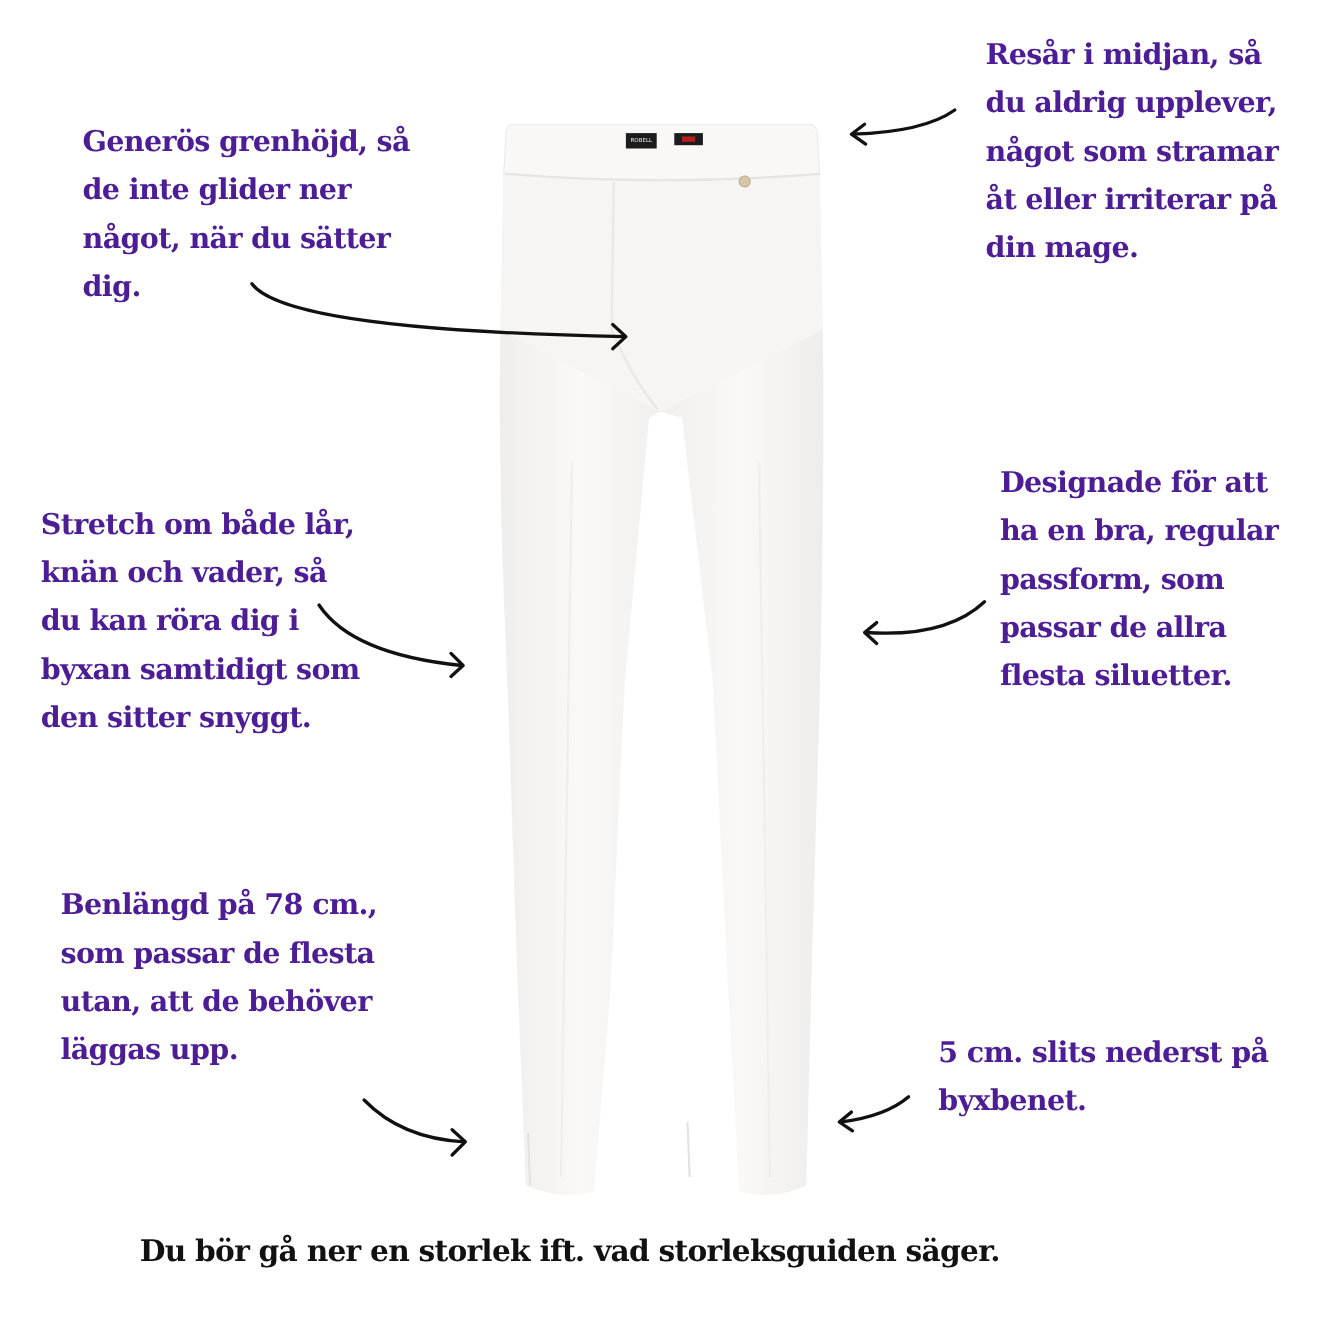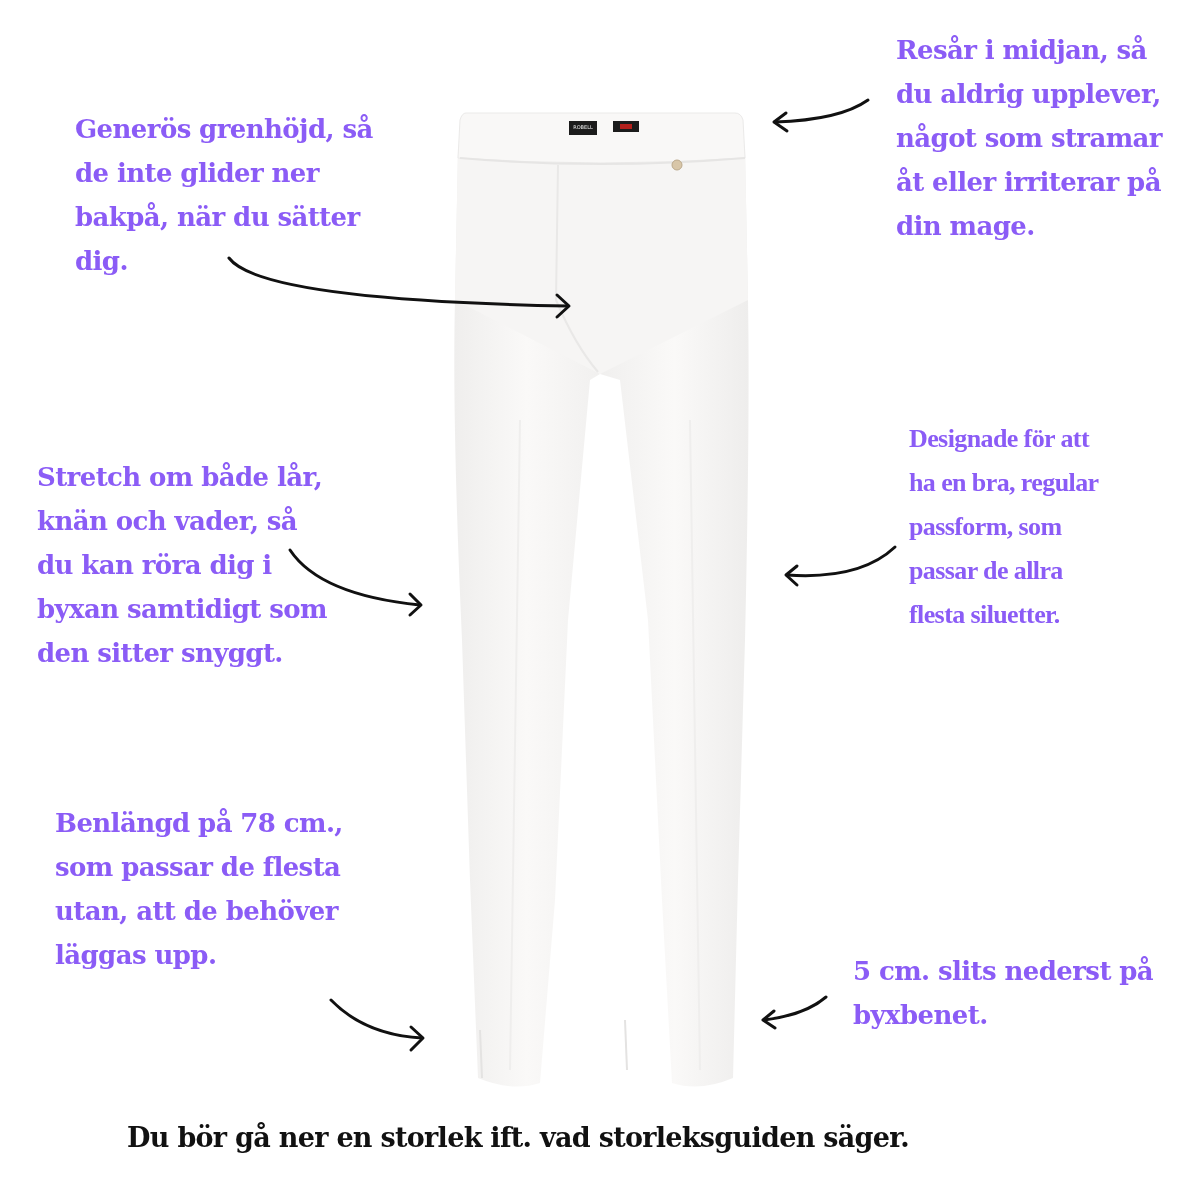--- a/index.html
+++ b/index.html
@@ -1,19 +1,19 @@
 <!DOCTYPE html>
 <html><head>
   <meta charset="utf-8">
   <style>
     html, body { margin: 0; padding: 0; background: #ffffff; }
     body { width: 1200px; height: 1200px; position: relative; overflow: hidden;
            font-family: "DejaVu Serif", "Liberation Serif", serif; color: #111111; }
     .callout { position: absolute; font-weight: bold; font-size: 26px; line-height: 44px;
-               letter-spacing: -0.6px; white-space: pre-line; color: #8b5cf6; }
+               letter-spacing: -0.6px; white-space: pre-line; color: #4c1d95; }
     .footer { position: absolute; left: 0; width: 1036px; top: 1122px; text-align: center;
               font-weight: bold; font-size: 27px; letter-spacing: -0.7px; color: #111; }
     svg.layer { position: absolute; left: 0; top: 0; }
     .arrow path { fill: none; stroke: #111; stroke-width: 3; stroke-linecap: round; stroke-linejoin: round; }
   </style>
 </head>
 <body>
 
 <svg class="layer" width="1200" height="1200" viewBox="0 0 1200 1200">
   <defs>
@@ -73,37 +73,37 @@
       <path d="M411 1027 L423 1038 L411 1050"></path>
     </g>
   <g>
       <path d="M826 997 Q805 1015 764 1020"></path>
       <path d="M774 1011 L763 1020 L775 1028"></path>
     </g>
 </svg>
 
 <div class="callout" style="left:75px; top:107px;">Generös grenhöjd, så
 de inte glider ner
-bakpå, när du sätter
+något, när du sätter
 dig.</div>
 <div class="callout" style="left:896px; top:28px;">Resår i midjan, så
 du aldrig upplever,
 något som stramar
 åt eller irriterar på
 din mage.</div>
 <div class="callout" style="left:37px; top:439px;margin-top:16px;">Stretch om både lår,
 knän och vader, så
 du kan röra dig i
 byxan samtidigt som
 den sitter snyggt.</div>
-<div class="callout" style="left:909px; top:417px;font-family:Liberation Serif, serif;">Designade för att
+<div class="callout" style="left:909px; top:417px;">Designade för att
 ha en bra, regular
 passform, som
 passar de allra
 flesta siluetter.</div>
 <div class="callout" style="left:55px; top:801px;">Benlängd på 78 cm.,
 som passar de flesta
 utan, att de behöver
 läggas upp.</div>
-<div class="callout" style="left:853px; top:935px;margin-top:14px;">5 cm. slits nederst på
+<div class="callout" style="left:853px; top:935px;">5 cm. slits nederst på
 byxbenet.</div>
 
 <div class="footer">Du bör gå ner en storlek ift. vad storleksguiden säger.</div>
 
 </body></html>

